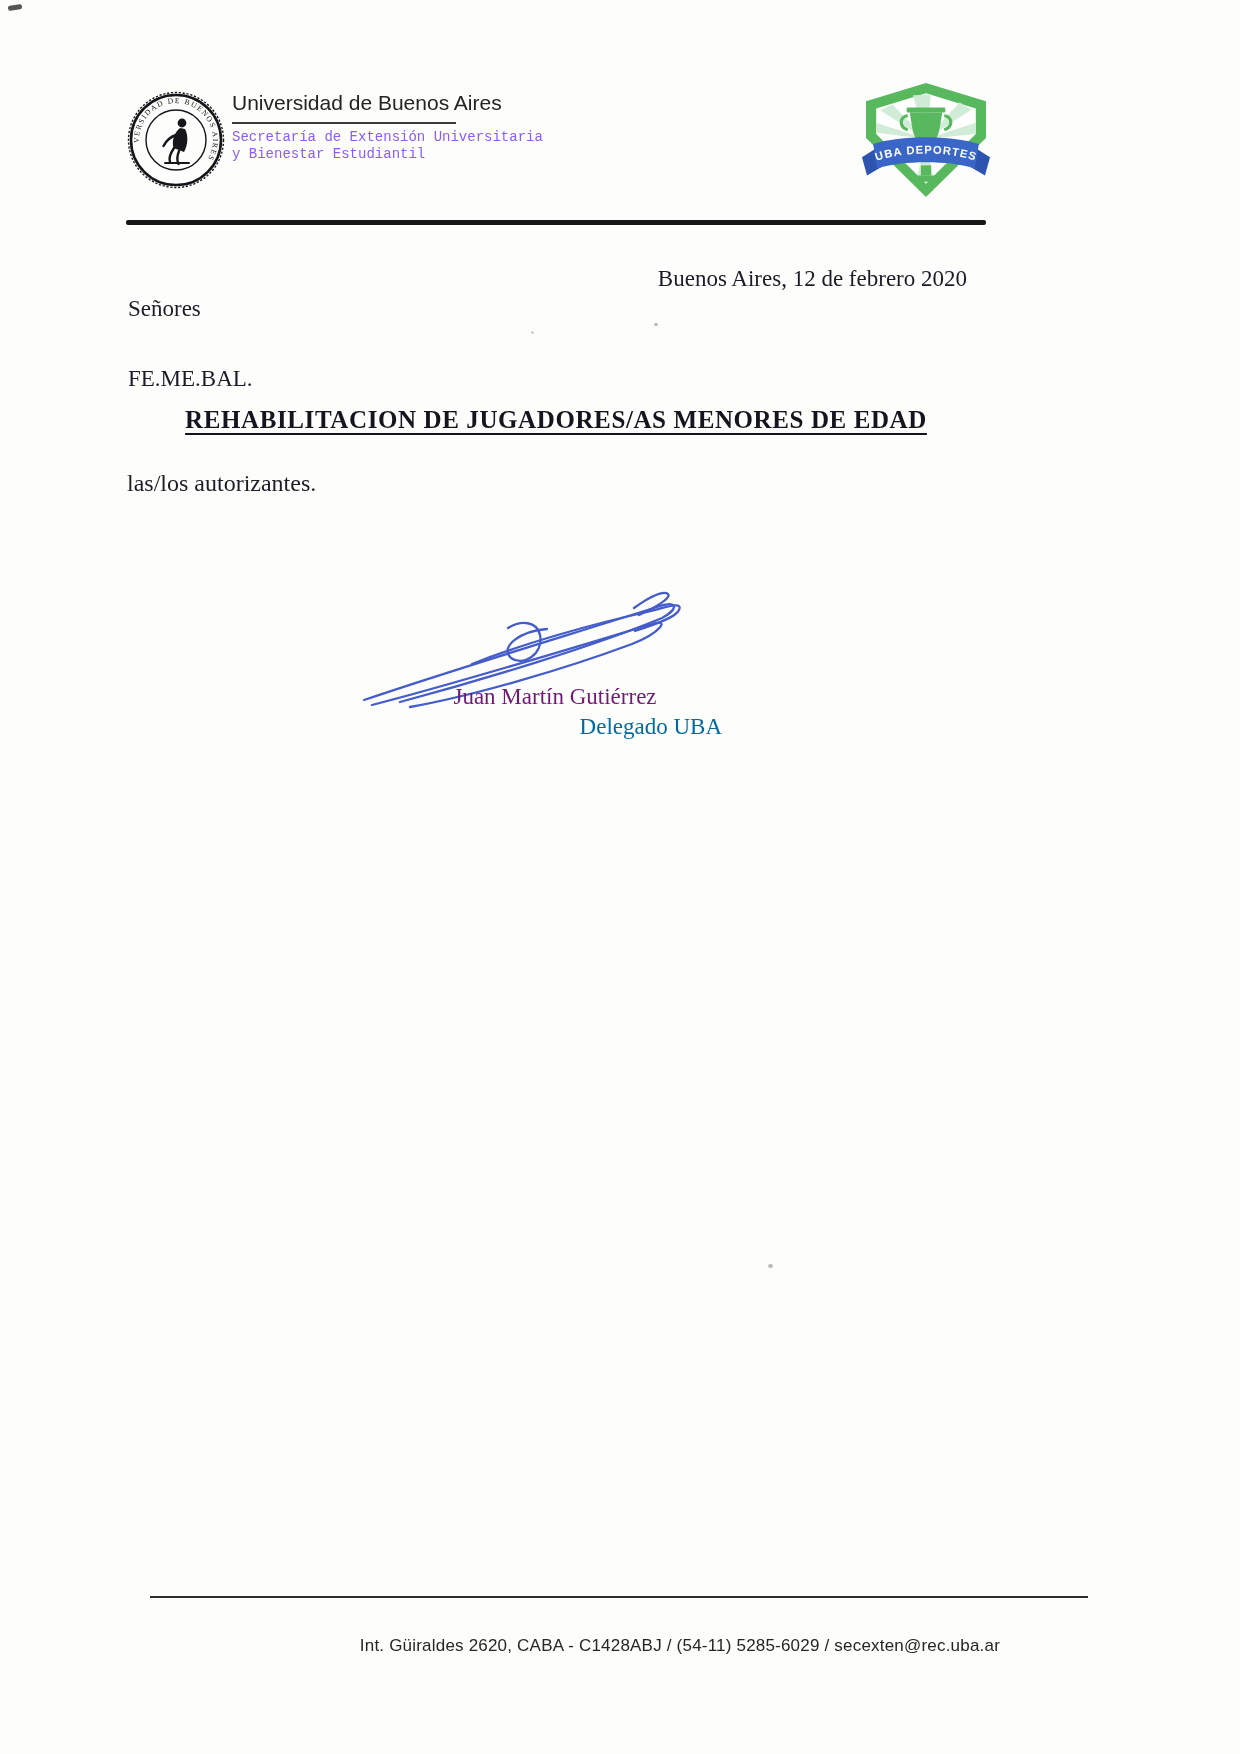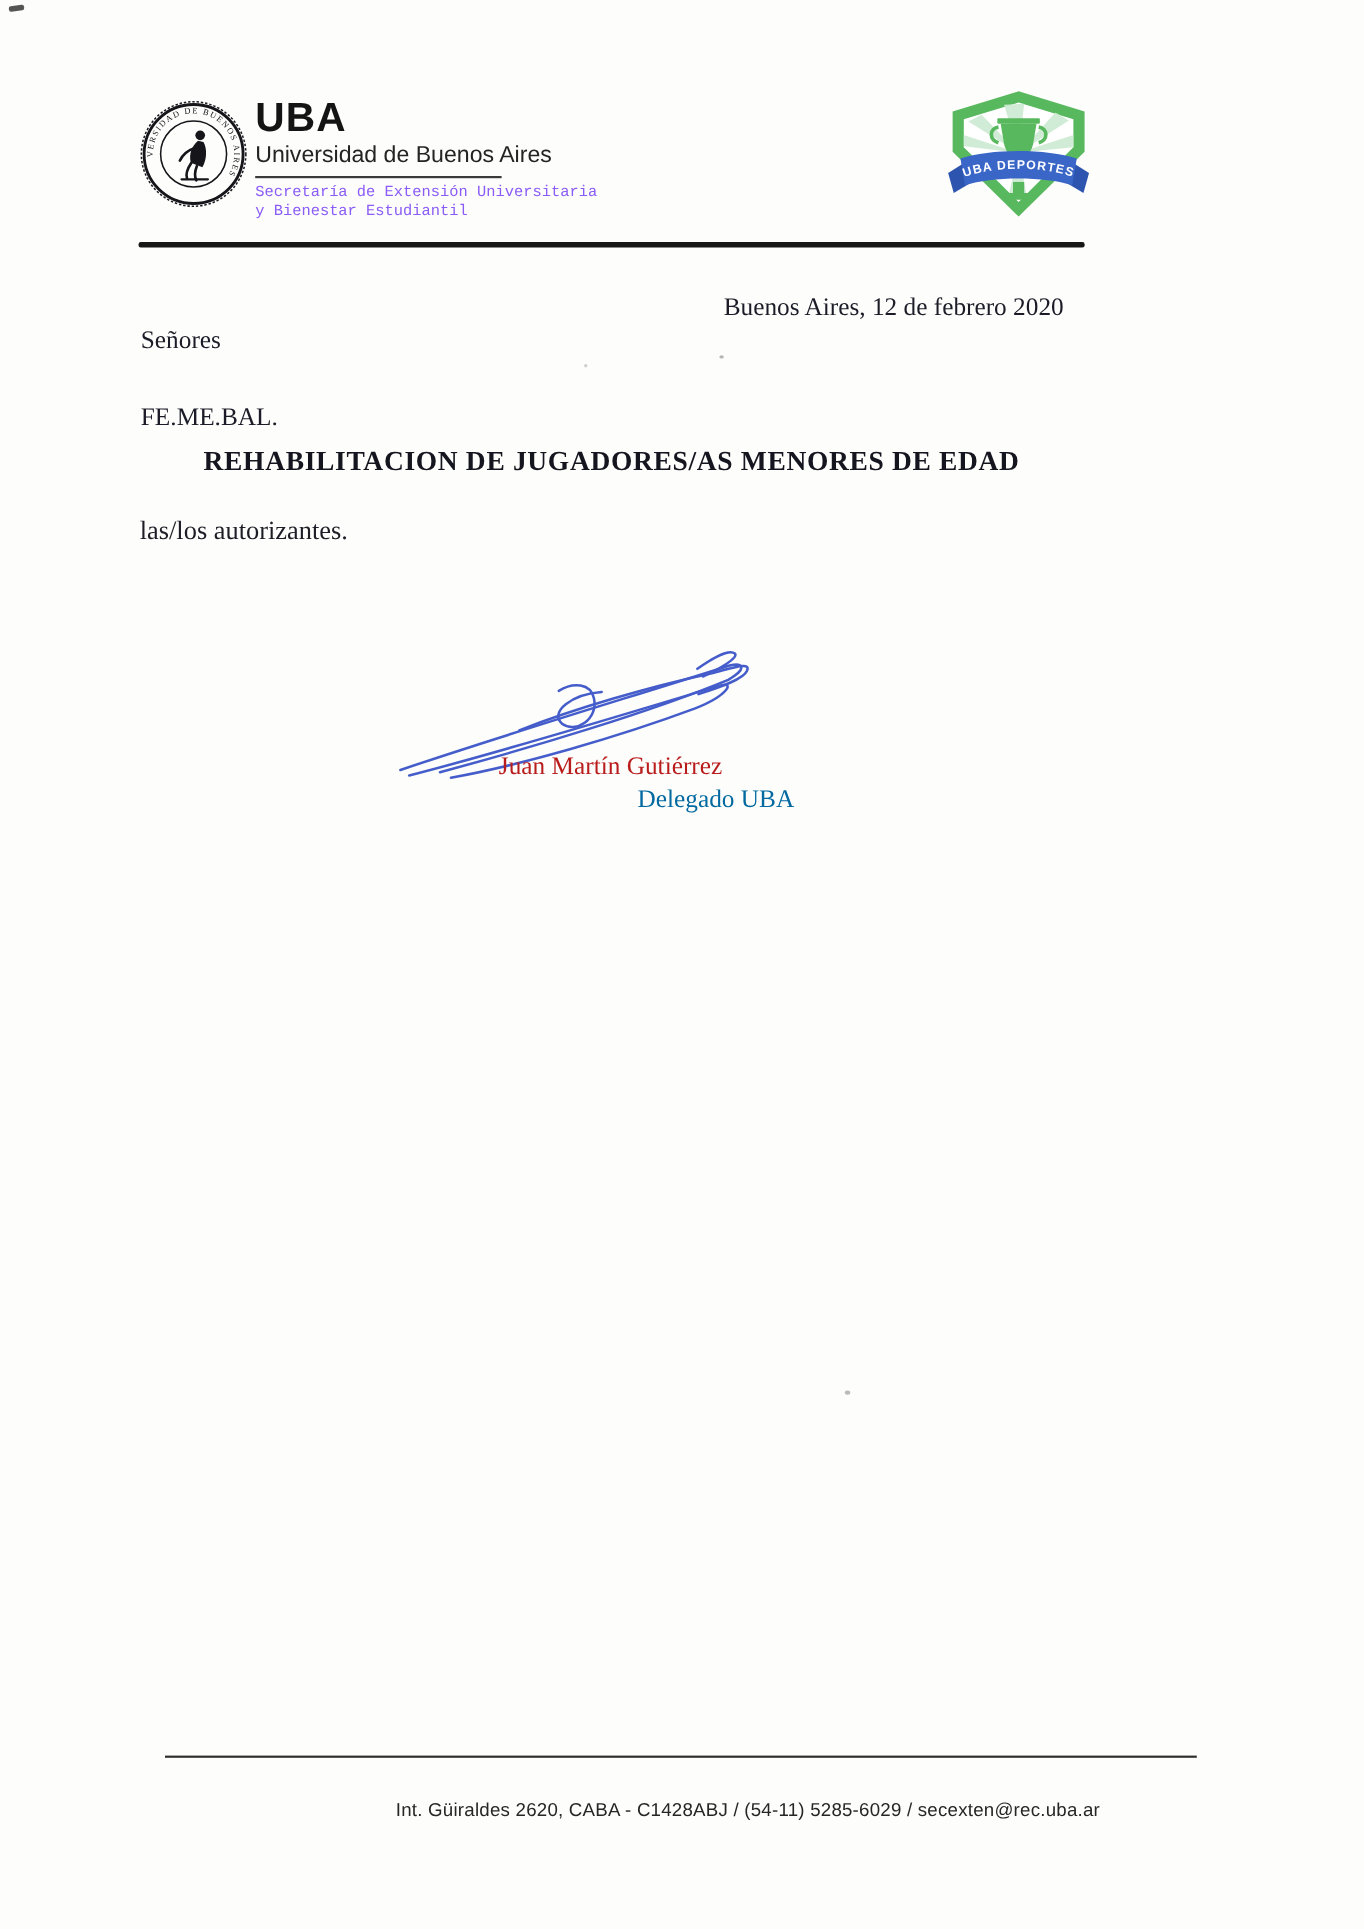--- a/index.html
+++ b/index.html
@@ -25,28 +25,28 @@
   .header-rule{left:126px;top:220px;width:860px;height:5px;background:#171717;border-radius:2px;}
 
   
   .date-line{left:565px;top:266px;width:402px;text-align:right;font-size:23px;color:#1c1c28;}
   .addr1{left:128px;top:296px;font-size:23px;color:#1c1c28;}
   .addr2{left:128px;top:326px;font-size:23px;color:#1c1c28;margin-top:40px;}
 
   .letter-title{
     left:126px;top:406px;width:860px;text-align:center;
     font-size:25px;font-weight:bold;color:#15151f;letter-spacing:0.6px;
-    text-decoration-thickness:2px;text-underline-offset:5px;
+    text-decoration:underline;text-decoration-thickness:2px;text-underline-offset:5px;
   }
 
   .body-par{left:127px;top:466px;width:850px;font-size:24px;line-height:35px;color:#1d1d26;}
   .jline{text-align:justify;text-align-last:justify;}
 
   .sig-svg{left:352px;top:572px;width:335px;height:140px;}
-  .signer-name{left:388px;top:684px;width:334px;text-align:center;font-size:23px;color:#b91c1c;}
+  .signer-name{left:388px;top:684px;width:334px;text-align:center;font-size:23px;color:#701a75;}
   .signer-title{left:388px;top:714px;width:334px;text-align:right;font-size:23px;color:#0369a1;}
 
   
   .footer-rule{left:150px;top:1596px;width:938px;height:2px;background:#2e2e2e;}
   .footer-text{left:150px;top:1636px;width:850px;text-align:right;
     font-family:"Liberation Sans",sans-serif;font-size:17px;color:#262626;letter-spacing:0.2px;}
 
   
   .speck{border-radius:50%;background:#7a7a7a;opacity:0.55;}
   .speck.s1{left:654px;top:323px;width:4px;height:3px;}
@@ -78,21 +78,20 @@
         <path d="M54 38 C48 43 45.5 51 47.5 58 L58 62 C62 55 62.5 45 59 39 Z" stroke="none"></path>
         <path d="M50 45 C44 47 40 51 37.5 56" fill="none" stroke-width="2.4" stroke-linecap="round"></path>
         <path d="M48 58 C44 64 42.5 68 44 72" fill="none" stroke-width="2.4" stroke-linecap="round"></path>
         <path d="M53 61 C51 66 50.5 70 52.5 74" fill="none" stroke-width="2.4" stroke-linecap="round"></path>
         <path d="M39 73 L63 73" fill="none" stroke-width="2" stroke-linecap="round"></path>
       </g>
     </svg>
   </div>
 
   <div class="abs uba-block">
-    <div class="uba-acronym">UBA</div>
     <div class="uba-univ">Universidad de Buenos Aires</div>
     <div class="uba-divider"></div>
     <div class="uba-dept">Secretaría de Extensión Universitaria</div>
     <div class="uba-dept">y Bienestar Estudiantil</div>
   </div>
 
   <div class="abs deportes">
     <svg viewBox="0 0 130 120" width="136" height="122">
 
       <path d="M 65 3 L 124 21 L 124 57 L 65 115 L 6 57 L 6 21 Z" fill="#58b85e"></path>

